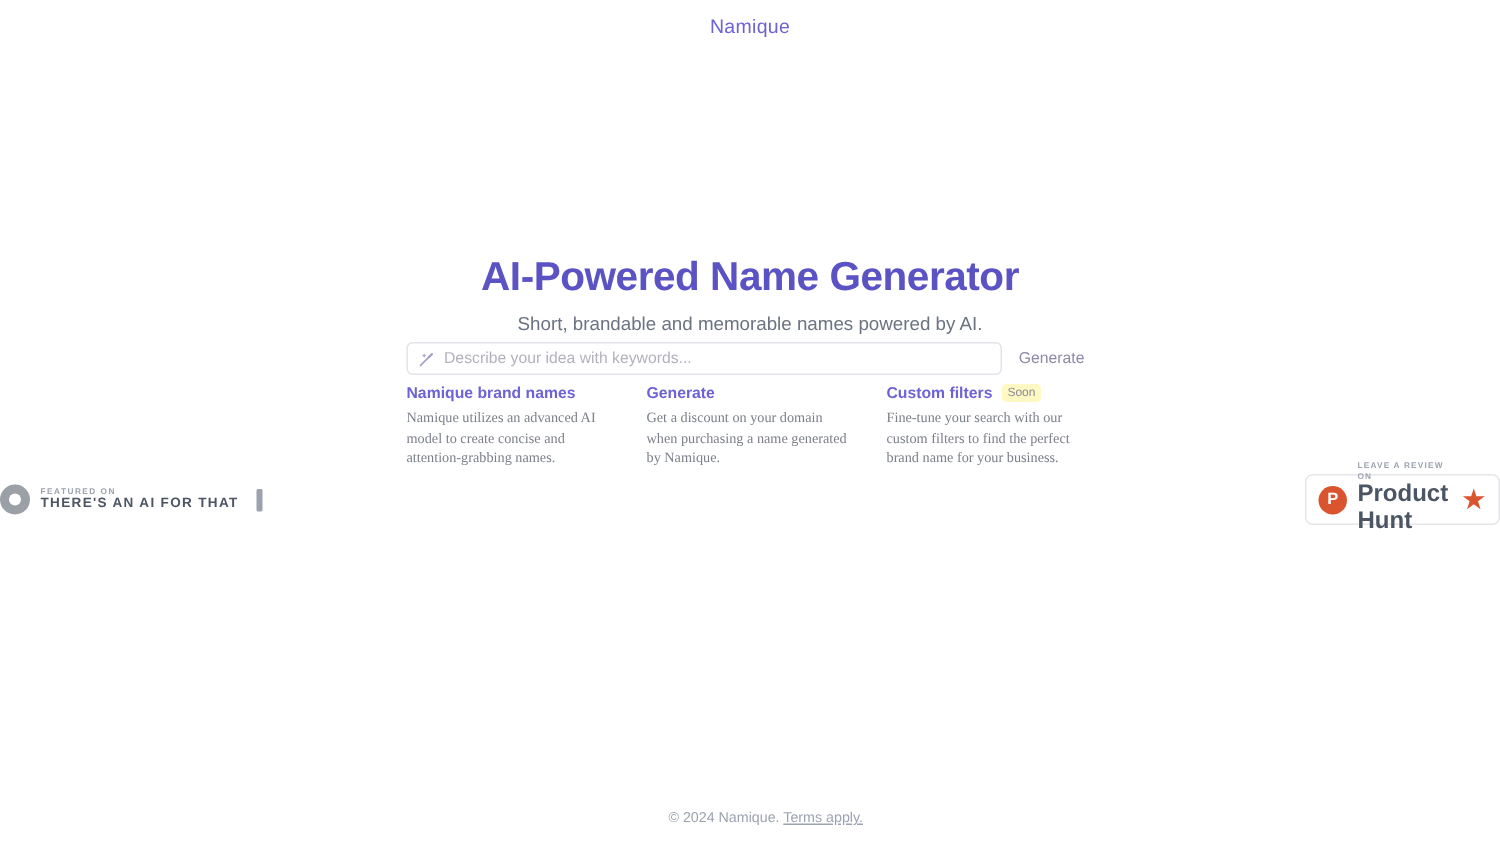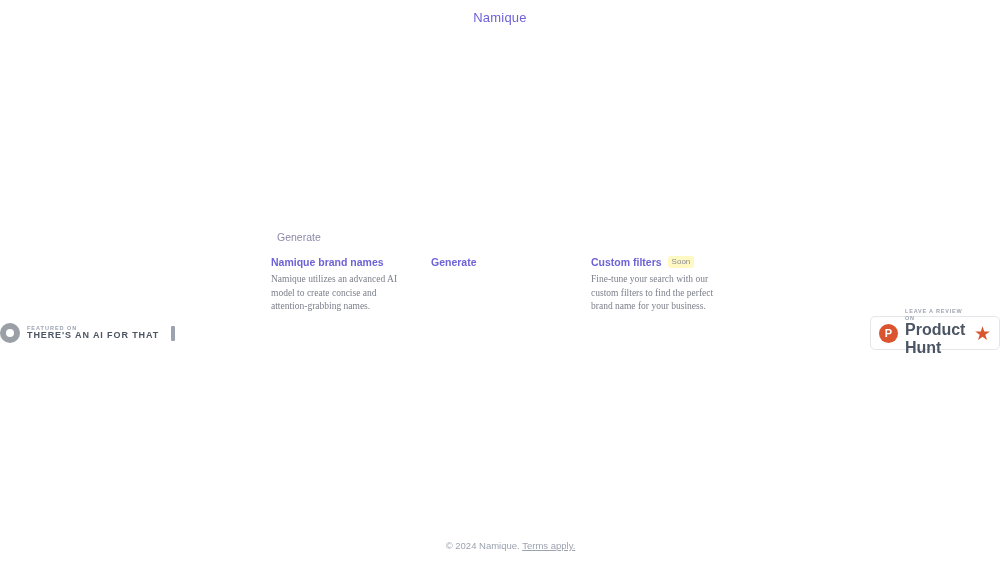--- a/index.html
+++ b/index.html
@@ -261,37 +261,50 @@
 </style>
 </head>
 <body>
 
 <div class="page">
 
   <div class="site-header">
     <a class="brand" href="#">Namique</a>
   </div>
 
+  <div class="hero">
+    <h1>AI-Powered Name Generator</h1>
+    <p class="subtitle">Short, brandable and memorable names powered by AI.</p>
+  </div>
 
   <div class="search-row">
+    <div class="search-box">
+      <svg class="magic-icon" viewBox="0 0 16 16" aria-hidden="true">
+        <path d="M2 14 L10 6" stroke="currentColor" stroke-width="1.6" fill="none" stroke-linecap="round"></path>
+        <path d="M10 6 L13 3" stroke="currentColor" stroke-width="2.2" fill="none" stroke-linecap="round"></path>
+        <path d="M5.5 2.2 L6.2 3.8 L7.8 4.5 L6.2 5.2 L5.5 6.8 L4.8 5.2 L3.2 4.5 L4.8 3.8 Z" fill="currentColor"></path>
+      </svg>
+      <input class="search-input" type="text" placeholder="Describe your idea with keywords..." style="">
+    </div>
     <button class="generate-btn">Generate</button>
   </div>
 
   <div class="features">
     <div class="feature">
       <div class="feature-head">
         <span class="feature-title">Namique brand names</span>
       </div>
       <p class="feature-text">Namique utilizes an advanced AI model to create concise and attention-grabbing names.</p>
     </div>
 
     <div class="feature">
       <div class="feature-head">
         <span class="feature-title">Generate</span>
       </div>
+      <p class="feature-text">Get a discount on your domain when purchasing a name generated by Namique.</p>
     </div>
 
     <div class="feature">
       <div class="feature-head">
         <span class="feature-title">Custom filters</span>
         <span class="badge">Soon</span>
       </div>
       <p class="feature-text">Fine-tune your search with our custom filters to find the perfect brand name for your business.</p>
     </div>
   </div>

